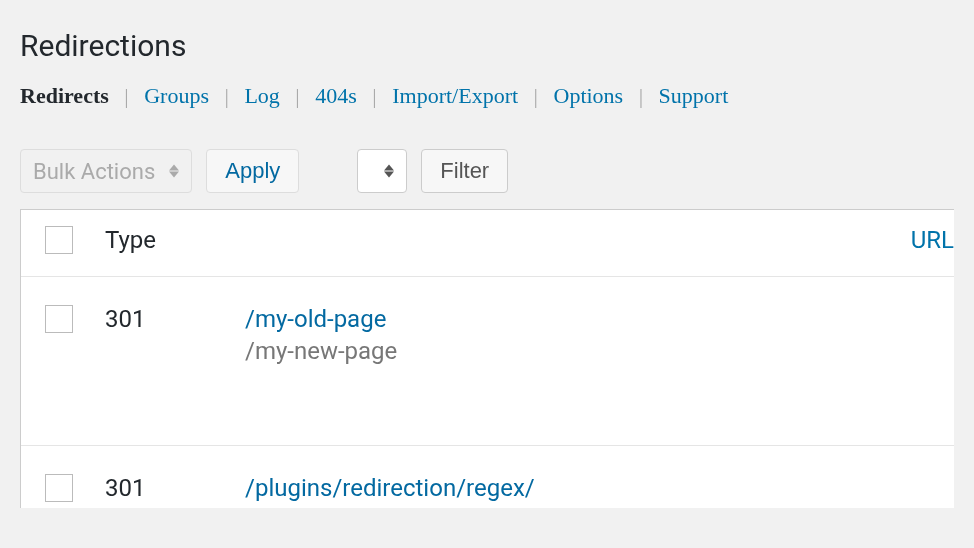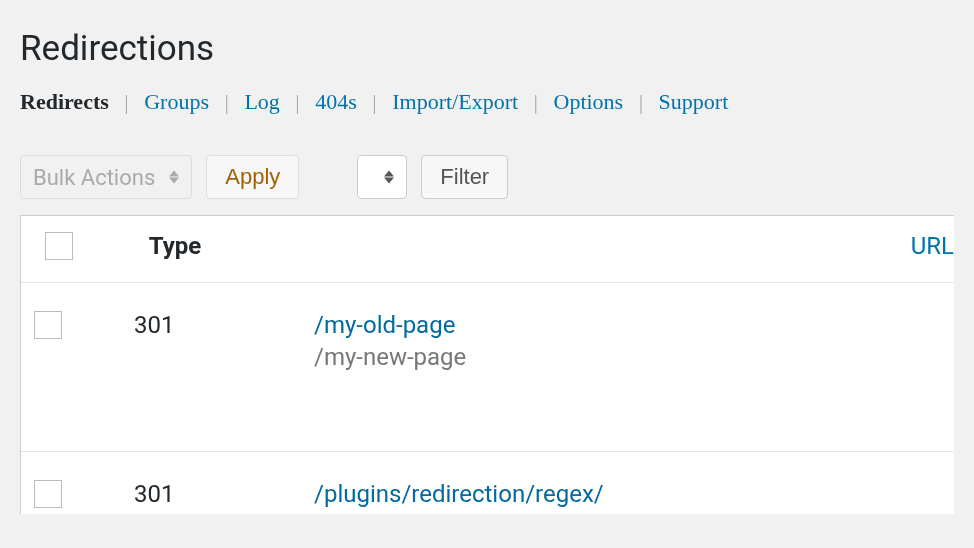--- a/index.html
+++ b/index.html
@@ -6,21 +6,21 @@
     body {
       font-family: -apple-system, BlinkMacSystemFont, "Segoe UI", Roboto, sans-serif;
       background: #f1f1f1;
       color: #23282d;
       padding: 20px;
       width: 974px;
       height: 548px;
       overflow: hidden;
     }
     .page-title {
-      font-size: 35px;
+      font-size: 30px;
       font-weight: 400;
       color: #23282d;
       margin-bottom: 20px;
       margin-top: 8px;
     }
     .tabs {
       font-size: 22px;
       margin-bottom: 40px;
       color: #555;
       font-family: Liberation Serif, serif;
@@ -85,21 +85,21 @@
       background: #f7f7f7;
       border: 1px solid #ccc;
       border-radius: 4px;
       height: 44px;
       padding: 0 18px;
       font-size: 22px;
       color: #555;
       cursor: pointer;
     }
     .btn.disabled {
-      color: #a16207;
+      color: #0369a1;
       border-color: #ddd;
       cursor: default;
     }
     .spacer { width: 30px; }
     .table {
       background: #fff;
       border-top: 1px solid #ccc;
       border-left: 1px solid #ccc;
     }
     .row {
@@ -107,23 +107,22 @@
       align-items: flex-start;
       border-bottom: 1px solid #e5e5e5;
       padding: 18px 0 18px 24px;
     }
     .row.header {
       padding: 16px 0 16px 24px;
       font-size: 24px;
       font-weight: 600;
     }
     .row.body {
-      padding: 28px 0 80px 13px;
+      padding: 28px 0 80px 24px;
       font-size: 24px;
-      gap: 40px;
     }
     .row.body.last {
       padding-bottom: 0;
       border-bottom: none;
     }
     .col-check {
       width: 60px;
       flex-shrink: 0;
     }
     .col-type {
@@ -146,21 +145,21 @@
       color: #0369a1;
       text-decoration: none;
       cursor: pointer;
       display: block;
     }
     .url-sub {
       color: #777;
       display: block;
       margin-top: 4px;
     }
-    .header .col-type { color: #23282d; font-weight: 700; text-align: center; }
+    .header .col-type { color: #23282d; font-weight: 400; }
     .header .col-url a { color: #0073aa; font-weight: 400; text-align: right; }
   </style>
 </head>
 <body>
 
 <h1 class="page-title">Redirections</h1>
 
 <div class="tabs">
   <span class="tab active">Redirects</span>
   <span class="tab-separator">|</span>

